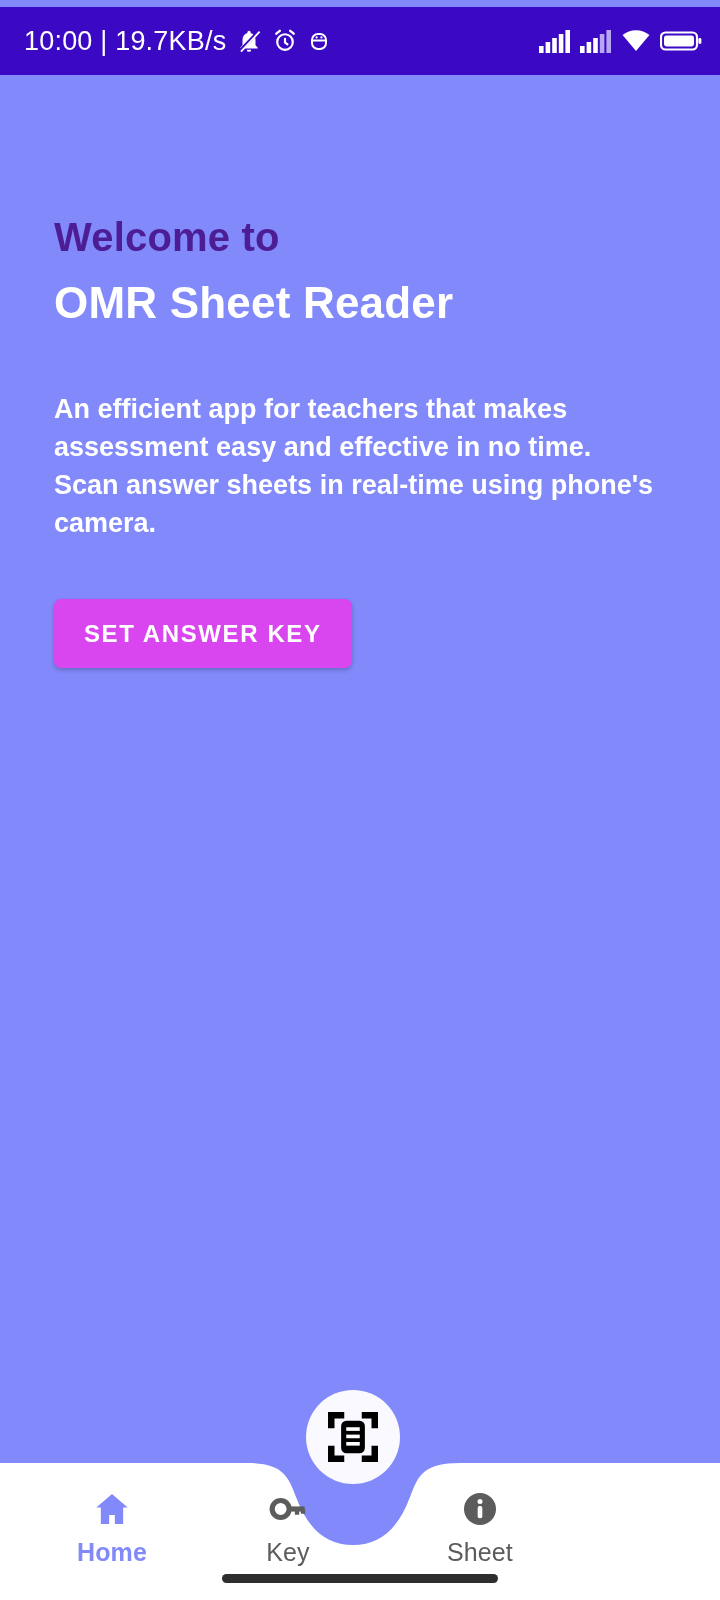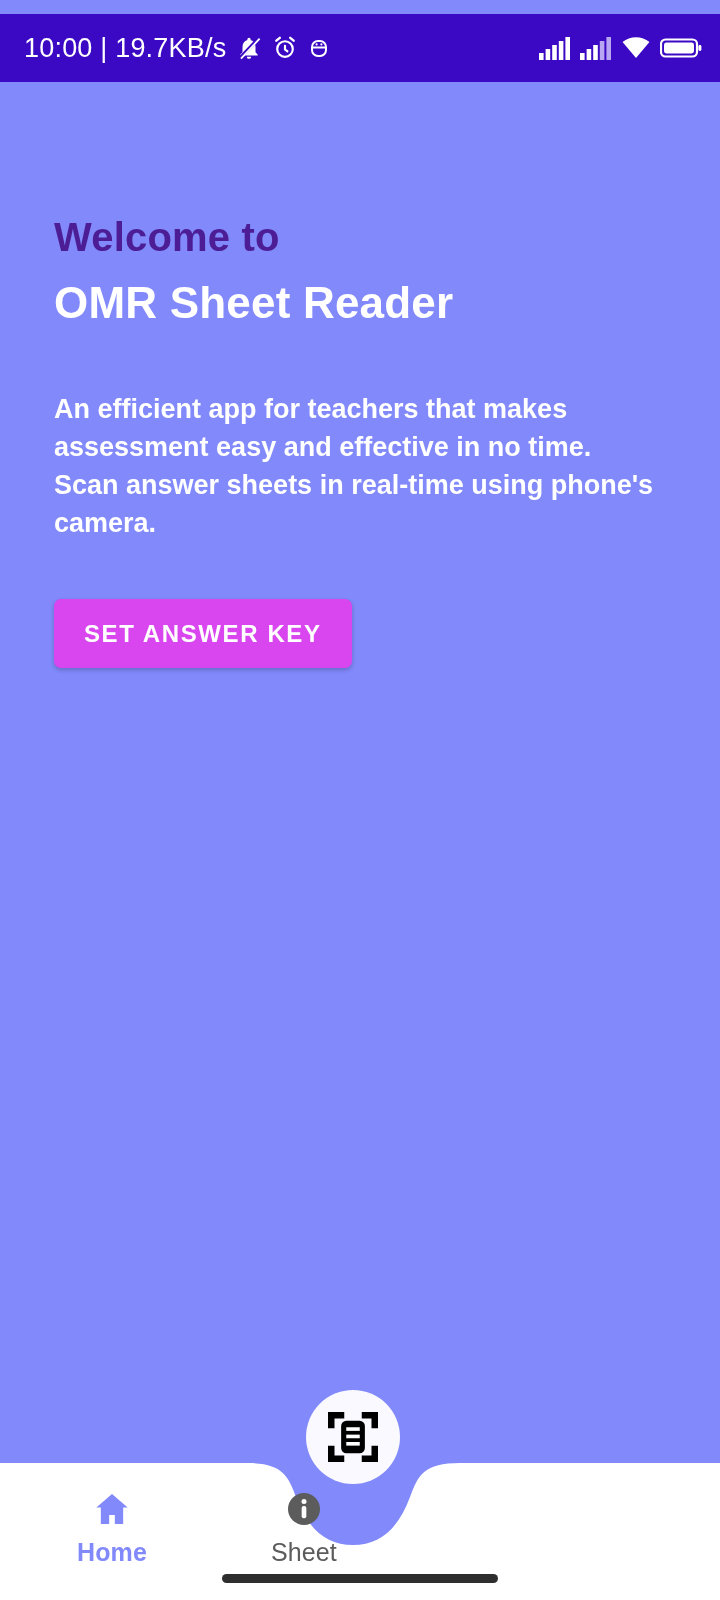--- a/index.html
+++ b/index.html
@@ -11,21 +11,21 @@
   }
   #phone {
     position:relative;
     width:720px; height:1600px;
     background:#8189FB;
     overflow:hidden;
   }
 
   
   #status-bar {
-    position:absolute; top:14px; left:0;
+    position:absolute; top:7px; left:0;
     width:720px; height:68px;
     background:#3B08C4;
     display:flex; align-items:center;
     padding:0 18px 0 24px;
     color:#ffffff;
   }
   #status-left { display:flex; align-items:center; gap:10px; flex:1; }
   #status-clock {
     font-size:27px; font-weight:500; letter-spacing:.2px;
     white-space:nowrap; color:#ffffff;
@@ -196,20 +196,30 @@
 
       <div class="nav-item active">
         <span class="nav-icon">
           <svg width="40" height="40" viewBox="0 0 24 24">
               <path fill="#8189FB" d="M12 3 2.6 11.1h2.7V21h5.0v-5.4h3.4V21h5.0v-9.9h2.7L12 3z"></path>
             </svg>
         </span>
         <span class="nav-label">Home</span>
       </div>
 
+      <div class="nav-item">
+        <span class="nav-icon">
+          <svg width="40" height="40" viewBox="0 0 24 24">
+            <circle cx="7.6" cy="12" r="5.1" fill="none" stroke="#5c5c5c" stroke-width="3.1"></circle>
+            <path stroke="#5c5c5c" stroke-width="3.1" stroke-linecap="butt" d="M12.3 12H22"></path>
+            <path stroke="#5c5c5c" stroke-width="2.6" d="M17.4 12v3.4M21 12v2.8"></path>
+          </svg>
+        </span>
+        <span class="nav-label">Key</span>
+      </div>
 
       <div class="nav-item spacer"></div>
 
 
       <div class="nav-item">
         <span class="nav-icon">
           <svg width="40" height="40" viewBox="0 0 24 24">
             <circle cx="12" cy="12" r="9.6" fill="#5c5c5c"></circle>
             <circle cx="12" cy="7.5" r="1.5" fill="#ffffff"></circle>
             <rect x="10.6" y="10.2" width="2.8" height="7.4" rx="1.2" fill="#ffffff"></rect>

